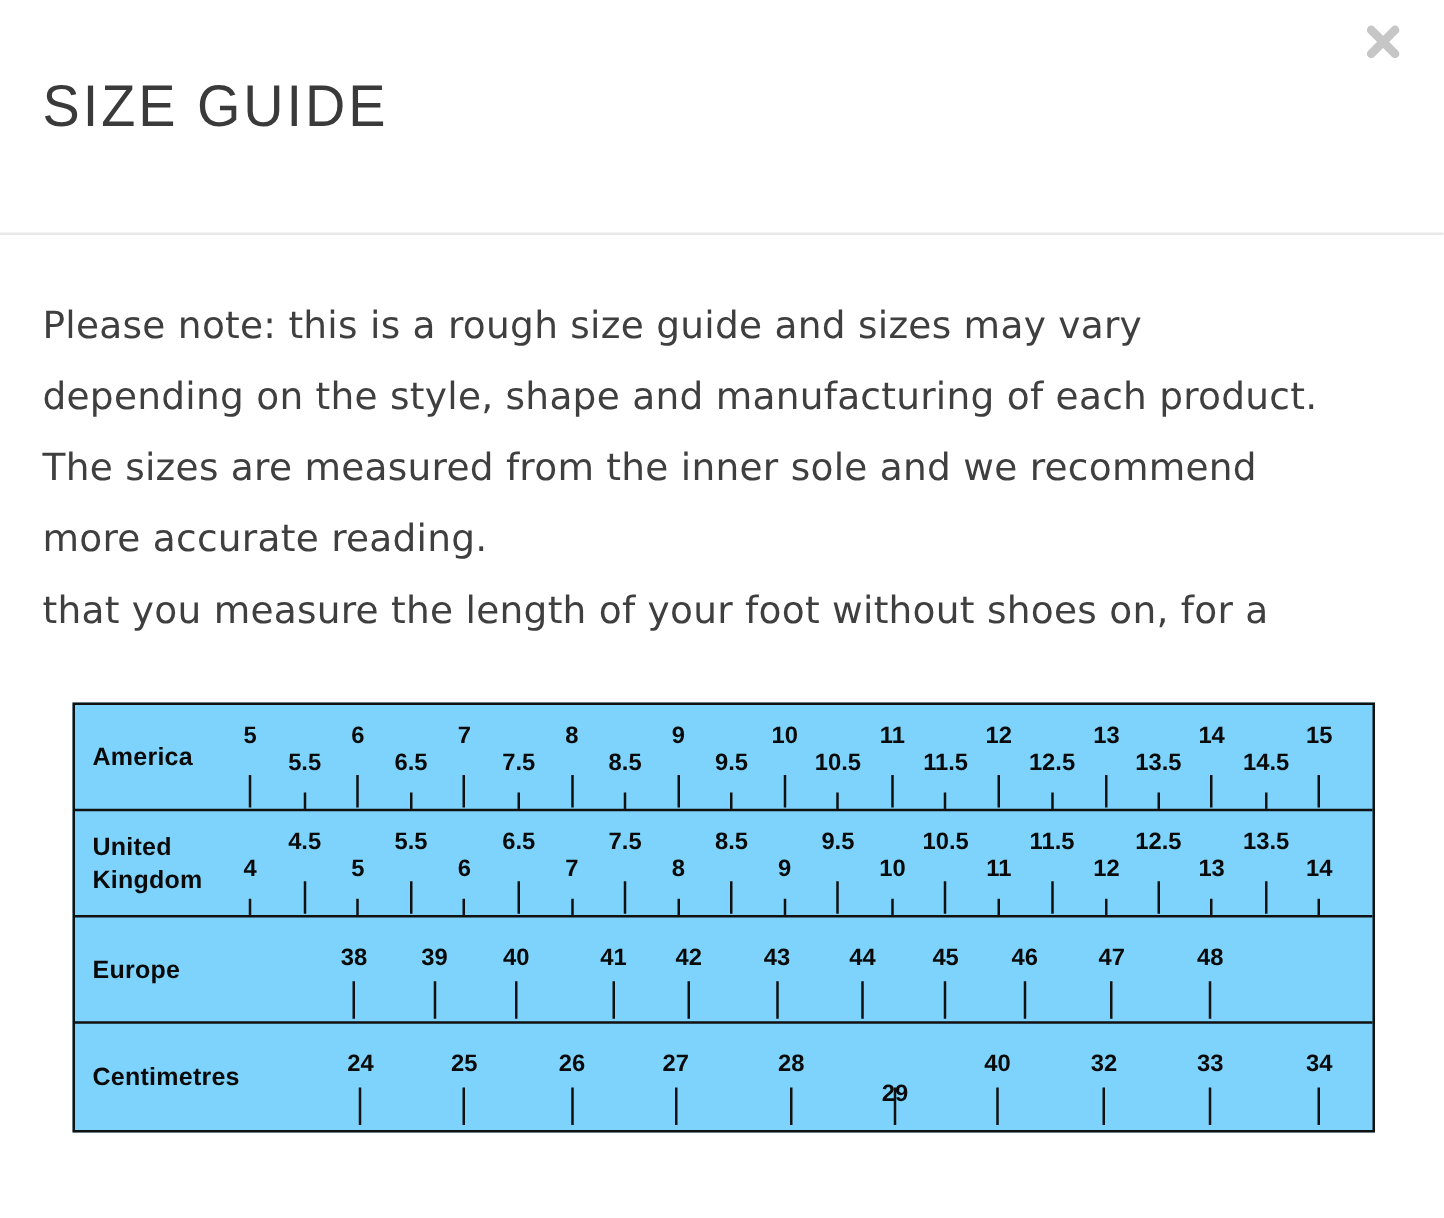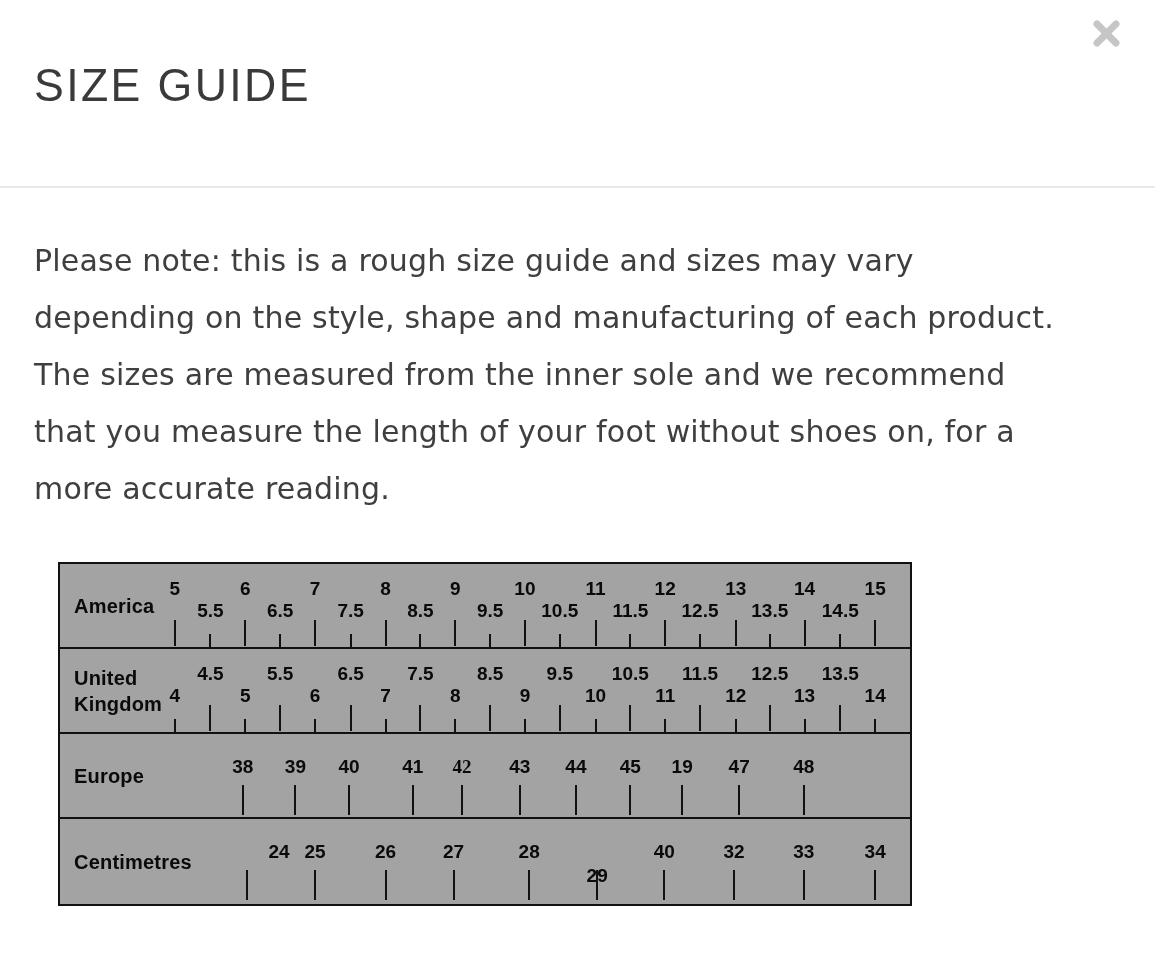--- a/index.html
+++ b/index.html
@@ -29,23 +29,23 @@
   .note {
     margin: 44px 30px 0 34px;
     font-family: "DejaVu Sans", sans-serif;
     font-size: 30px; font-weight: 400; color: #3f3f3f;
     letter-spacing: 0.2px;
   }
   .note .note-line { line-height: 57px; white-space: nowrap; }
 
   .size-chart {
     margin: 45px 0 0 58px;
-    width: 854px;
+    width: 1042px;
     border: 2px solid #111111;
-    background: #a3a3a3;
+    background: #7dd3fc;
   }
   .size-row { position: relative; height: 85px; border-bottom: 2px solid #111111; }
   .size-row:last-child { border-bottom: none; }
 
   .row-label {
     position: absolute; left: 14px; top: 0; height: 100%;
     display: flex; flex-direction: column; justify-content: center;
     font-weight: 700; font-size: 20px; color: #0a0a0a; line-height: 26px;
     letter-spacing: 0.2px;
   }
@@ -80,22 +80,22 @@
   </button>
 
   <h1 class="page-title">SIZE GUIDE</h1>
 
   <hr class="divider">
 
   <div class="note">
       <div class="note-line">Please note: this is a rough size guide and sizes may vary</div>
       <div class="note-line">depending on the style, shape and manufacturing of each product.</div>
       <div class="note-line">The sizes are measured from the inner sole and we recommend</div>
+      <div class="note-line">more accurate reading.</div>
       <div class="note-line">that you measure the length of your foot without shoes on, for a</div>
-      <div class="note-line">more accurate reading.</div>
     </div>
 
   <div class="size-chart">
       <div class="size-row">
         <div class="row-label">
           <div>America</div>
         </div>
         <span class="num num-upper" style="left: 13.5%;">5</span>
         <div class="tick tick-long" style="left: 13.5%;"></div>
         <span class="num num-upper" style="left: 21.8%;">6</span>
@@ -192,40 +192,40 @@
           <div>Europe</div>
         </div>
         <span class="num num-upper" style="left: 21.5%;">38</span>
         <div class="tick tick-long" style="left: 21.5%;"></div>
         <span class="num num-upper" style="left: 27.7%;">39</span>
         <div class="tick tick-long" style="left: 27.7%;"></div>
         <span class="num num-upper" style="left: 34%;">40</span>
         <div class="tick tick-long" style="left: 34%;"></div>
         <span class="num num-upper" style="left: 41.5%;">41</span>
         <div class="tick tick-long" style="left: 41.5%;"></div>
-        <span class="num num-upper" style="left: 47.3%; font-family: Liberation Serif, serif;">42</span>
+        <span class="num num-upper" style="left: 47.3%;">42</span>
         <div class="tick tick-long" style="left: 47.3%;"></div>
         <span class="num num-upper" style="left: 54.1%;">43</span>
         <div class="tick tick-long" style="left: 54.1%;"></div>
         <span class="num num-upper" style="left: 60.7%;">44</span>
         <div class="tick tick-long" style="left: 60.7%;"></div>
         <span class="num num-upper" style="left: 67.1%;">45</span>
         <div class="tick tick-long" style="left: 67.1%;"></div>
-        <span class="num num-upper" style="left: 73.2%;">19</span>
+        <span class="num num-upper" style="left: 73.2%;">46</span>
         <div class="tick tick-long" style="left: 73.2%;"></div>
         <span class="num num-upper" style="left: 79.9%;">47</span>
         <div class="tick tick-long" style="left: 79.9%;"></div>
         <span class="num num-upper" style="left: 87.5%;">48</span>
         <div class="tick tick-long" style="left: 87.5%;"></div>
       </div>
       <div class="size-row single">
         <div class="row-label">
           <div>Centimetres</div>
         </div>
-        <span class="num num-upper" style="left: 22%; margin-left: 32px;">24</span>
+        <span class="num num-upper" style="left: 22%;">24</span>
         <div class="tick tick-long" style="left: 22%;"></div>
         <span class="num num-upper" style="left: 30%;">25</span>
         <div class="tick tick-long" style="left: 30%;"></div>
         <span class="num num-upper" style="left: 38.3%;">26</span>
         <div class="tick tick-long" style="left: 38.3%;"></div>
         <span class="num num-upper" style="left: 46.3%;">27</span>
         <div class="tick tick-long" style="left: 46.3%;"></div>
         <span class="num num-upper" style="left: 55.2%;">28</span>
         <div class="tick tick-long" style="left: 55.2%;"></div>
         <span class="num num-upper" style="left: 63.2%; margin-top: 24px;">29</span>

